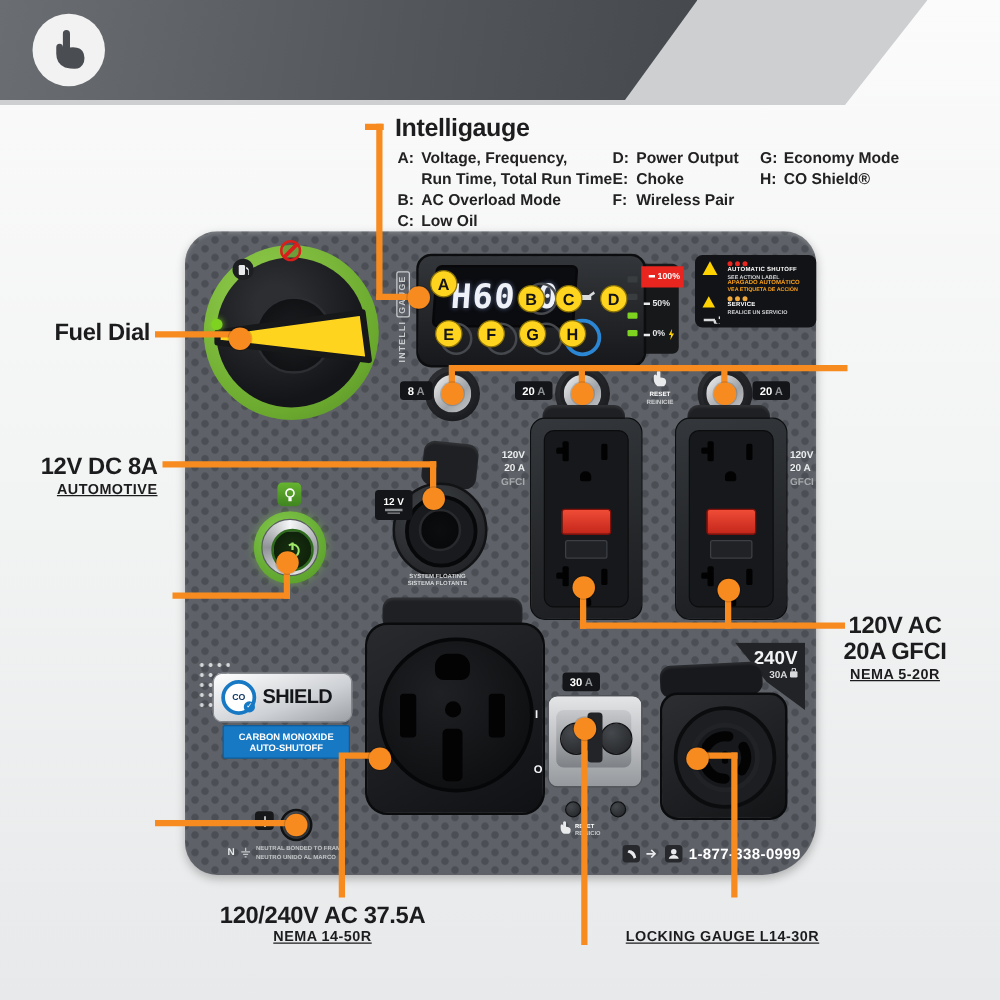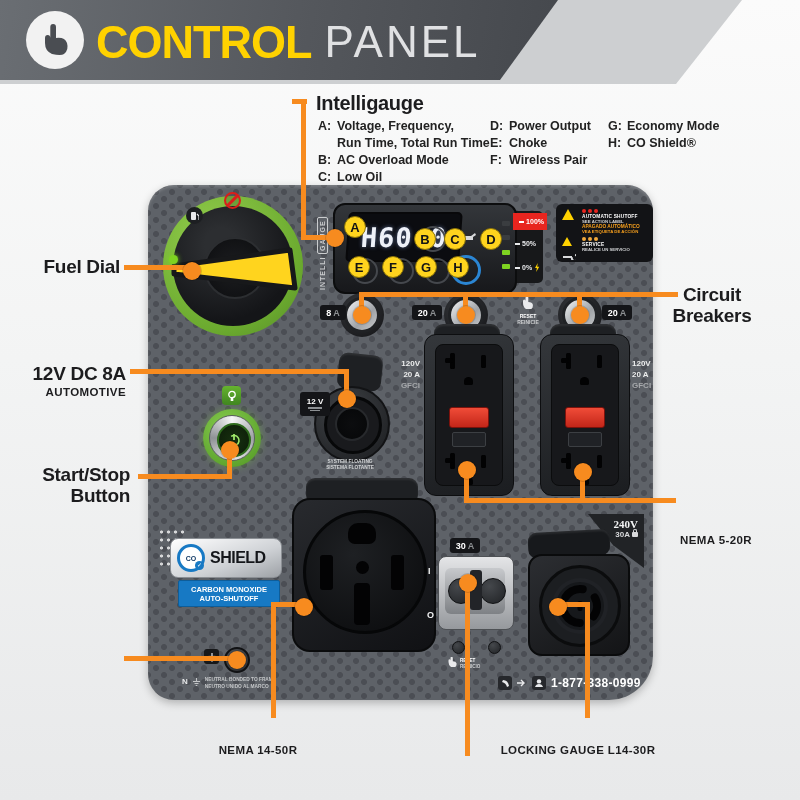--- a/index.html
+++ b/index.html
@@ -20,21 +20,21 @@
   .hdr-w2{font-size:44px;font-weight:400;color:#e0e1e3;letter-spacing:3px;}
   
   .lg-title{left:316px;top:92px;font-size:20px;font-weight:800;color:#1d1d1f;letter-spacing:-.3px;}
   .lg-key{font-size:12.5px;font-weight:800;color:#222;}
   .lg-txt{font-size:12.5px;font-weight:700;color:#222;}
   
   .co-line{background:#f78b1f;}
   .co-dot{width:18px;height:18px;border-radius:50%;background:#f78b1f;box-shadow:0 0 0 1px rgba(0,0,0,.15);}
   .co-lab{font-weight:800;color:#1c1c1e;font-size:19px;letter-spacing:-.3px;line-height:21px;}
   .co-lab.r{text-align:right;} .co-lab.c{text-align:center;}
-  .co-sub{font-weight:700;color:#1c1c1e;font-size:11.5px;letter-spacing:.4px;}
+  .co-sub{font-weight:700;color:#1c1c1e;font-size:11.5px;letter-spacing:.4px;text-decoration:underline;}
   
   .panel{left:148px;top:185px;width:505px;height:515px;border-radius:26px 26px 44px 26px;
     background-color:#5e6268;
     background-image:radial-gradient(circle,rgba(30,33,37,.30) 2.6px,transparent 3.4px),
                      radial-gradient(circle,rgba(30,33,37,.30) 2.6px,transparent 3.4px);
     background-size:16px 14px;background-position:0 0,8px 7px;
     box-shadow:inset 0 2px 3px rgba(255,255,255,.18), 0 3px 8px rgba(0,0,0,.25);}
   .tag{background:#141518;border-radius:3px;color:#fff;font-weight:800;
     display:flex;align-items:center;justify-content:center;gap:2px;}
   .tag .u{color:#8d9093;font-weight:700;}
@@ -96,24 +96,20 @@
 
 <div class="stage">
 
   <div class="abs hdr-wedge"></div>
   <div class="abs hdr-band"></div>
   <div class="abs hdr-logo">
     <svg width="40" height="40" viewBox="0 0 40 40">
       <path d="M17 34 q-7 -3 -7 -11 l0 -5 q0 -3 2.7 -3 q2.6 0 2.6 3 l0 -11 q0 -3 2.8 -3 q2.9 0 2.9 3 l0 11 q9 -1 11 5 q2 7 -3 11 q-3 2 -12 0 z" fill="#4a4d52"></path>
     </svg>
   </div>
-  <div class="abs hdr-text">
-    <span class="hdr-w1">CONTROL</span>
-    <span class="hdr-w2">PANEL</span>
-  </div>
 
   <div class="abs lg-title">Intelligauge</div>
   <div class="abs" style="left:292px;top:99px;width:15px;height:5px;">
       <div class="co-line" style="width:100%;height:100%;"></div>
     </div>
 
   <span class="abs lg-key" style="left:318px;top:119px;">A:</span>
   <span class="abs lg-txt" style="left:337px;top:119px;">Voltage, Frequency,</span>
   <span class="abs lg-txt" style="left:337px;top:136px;">Run Time, Total Run Time</span>
   <span class="abs lg-key" style="left:318px;top:153px;">B:</span>
@@ -411,21 +407,21 @@
     <path d="M5 10 q-2.5 -1.5 -2.5 -5 l0 -1.5 q0 -1.2 1 -1.2 q1 0 1 1.2 l0 -2.5 q0 -1.2 1.2 -1.2 q1.1 0 1.1 1.2 l0 3.3 q3.2 0 3.7 2 q.4 2.4 -1.2 3.7 z" fill="#e9eaec"></path>
   </svg>
   <div class="abs reset-txt" style="left:460px;top:658px;width:36px;text-align:left;font-size:4.6px;">
     <div>RESET</div>
     <div style="color:#caccce;">REINICIO</div>
   </div>
 
   <div class="abs" style="left:588px;top:514px;width:56px;height:54px;background:#212326;
       clip-path:polygon(0 0,100% 0,100% 100%,45% 58%);"></div>
   <div class="abs" style="left:594px;top:518px;width:44px;text-align:right;">
-    <div style="font-size:11px;font-weight:800;color:#f2f3f4;font-family:Liberation Serif, serif;">240V</div>
+    <div style="font-size:15px;font-weight:800;color:#f2f3f4;">240V</div>
     <div style="font-size:8px;font-weight:800;color:#d9dadc;display:flex;justify-content:flex-end;align-items:center;gap:2px;">
       <span>30A</span>
       <span style="display:inline-block;width:6px;height:5px;background:#d9dadc;border-radius:1px;position:relative;">
         <span style="position:absolute;left:1px;top:-3px;width:4px;height:3px;border:1px solid #d9dadc;border-bottom:none;border-radius:3px 3px 0 0;box-sizing:border-box;"></span>
       </span>
     </div>
   </div>
   <div class="abs flap" style="left:528px;top:531px;width:82px;height:26px;transform:rotate(-3deg);background:#17191c;"></div>
   <div class="abs" style="left:528px;top:554px;width:98px;height:98px;border-radius:14px;border:2px solid #0a0b0c;
       background:linear-gradient(150deg,#2c2e32,#131416);"></div>
@@ -456,59 +452,56 @@
   </div>
 
   <div class="abs co-line" style="left:301px;top:99px;width:5px;height:141px;"></div>
   <div class="abs co-line" style="left:301px;top:235px;width:31px;height:5px;"></div>
   <div class="abs co-dot" style="left:326px;top:229px;"></div>
 
   <div class="abs co-lab r" style="left:18px;top:256px;width:102px;">Fuel Dial</div>
   <div class="abs co-line" style="left:124px;top:265px;width:62px;height:5px;"></div>
   <div class="abs co-dot" style="left:183px;top:262px;"></div>
 
-  <div class="abs co-lab c" style="left:656px;top:284px;width:112px;">
-    <div>Circuit</div>
-      <div>Breakers</div>
-  </div>
   <div class="abs co-line" style="left:360px;top:292px;width:318px;height:5px;"></div>
   <div class="abs co-line" style="left:359px;top:292px;width:5px;height:16px;"></div>
   <div class="abs co-line" style="left:463px;top:292px;width:5px;height:16px;"></div>
   <div class="abs co-line" style="left:577px;top:292px;width:5px;height:16px;"></div>
   <div class="abs co-dot" style="left:353px;top:306px;"></div>
   <div class="abs co-dot" style="left:457px;top:306px;"></div>
   <div class="abs co-dot" style="left:571px;top:306px;"></div>
 
   <div class="abs co-lab r" style="left:14px;top:363px;width:112px;">12V DC 8A</div>
   <div class="abs co-sub" style="left:14px;top:386px;width:112px;text-align:right;">AUTOMOTIVE</div>
   <div class="abs co-line" style="left:130px;top:369px;width:219px;height:5px;"></div>
   <div class="abs co-line" style="left:344px;top:369px;width:5px;height:24px;"></div>
   <div class="abs co-dot" style="left:338px;top:390px;"></div>
 
-  <div class="abs co-lab r" style="left:14px;top:464px;width:116px;">
-    <div>Start/Stop</div>
-      <div>Button</div>
-  </div>
   <div class="abs co-line" style="left:138px;top:474px;width:94px;height:5px;"></div>
   <div class="abs co-line" style="left:227px;top:455px;width:5px;height:24px;"></div>
   <div class="abs co-dot" style="left:221px;top:441px;"></div>
 
+  <div class="abs co-lab c" style="left:658px;top:490px;width:116px;">
+    <div>120V AC</div>
+      <div>20A GFCI</div>
+  </div>
   <div class="abs co-sub" style="left:658px;top:534px;width:116px;text-align:center;">NEMA 5-20R</div>
   <div class="abs co-line" style="left:464px;top:474px;width:5px;height:29px;"></div>
   <div class="abs co-line" style="left:580px;top:476px;width:5px;height:27px;"></div>
   <div class="abs co-line" style="left:464px;top:498px;width:212px;height:5px;"></div>
   <div class="abs co-dot" style="left:458px;top:461px;"></div>
   <div class="abs co-dot" style="left:574px;top:463px;"></div>
 
   <div class="abs co-line" style="left:124px;top:656px;width:108px;height:5px;"></div>
   <div class="abs co-dot" style="left:228px;top:651px;"></div>
 
   <div class="abs co-line" style="left:276px;top:602px;width:26px;height:5px;"></div>
   <div class="abs co-line" style="left:271px;top:602px;width:5px;height:116px;"></div>
   <div class="abs co-dot" style="left:295px;top:598px;"></div>
+  <div class="abs co-lab c" style="left:158px;top:722px;width:200px;">120/240V AC 37.5A</div>
   <div class="abs co-sub" style="left:158px;top:744px;width:200px;text-align:center;">NEMA 14-50R</div>
 
   <div class="abs co-line" style="left:465px;top:590px;width:5px;height:166px;"></div>
   <div class="abs co-dot" style="left:459px;top:574px;"></div>
 
   <div class="abs co-line" style="left:558px;top:602px;width:32px;height:5px;"></div>
   <div class="abs co-line" style="left:585px;top:602px;width:5px;height:116px;"></div>
   <div class="abs co-dot" style="left:549px;top:598px;"></div>
   <div class="abs co-sub" style="left:478px;top:744px;width:200px;text-align:center;">LOCKING GAUGE L14-30R</div>
 

